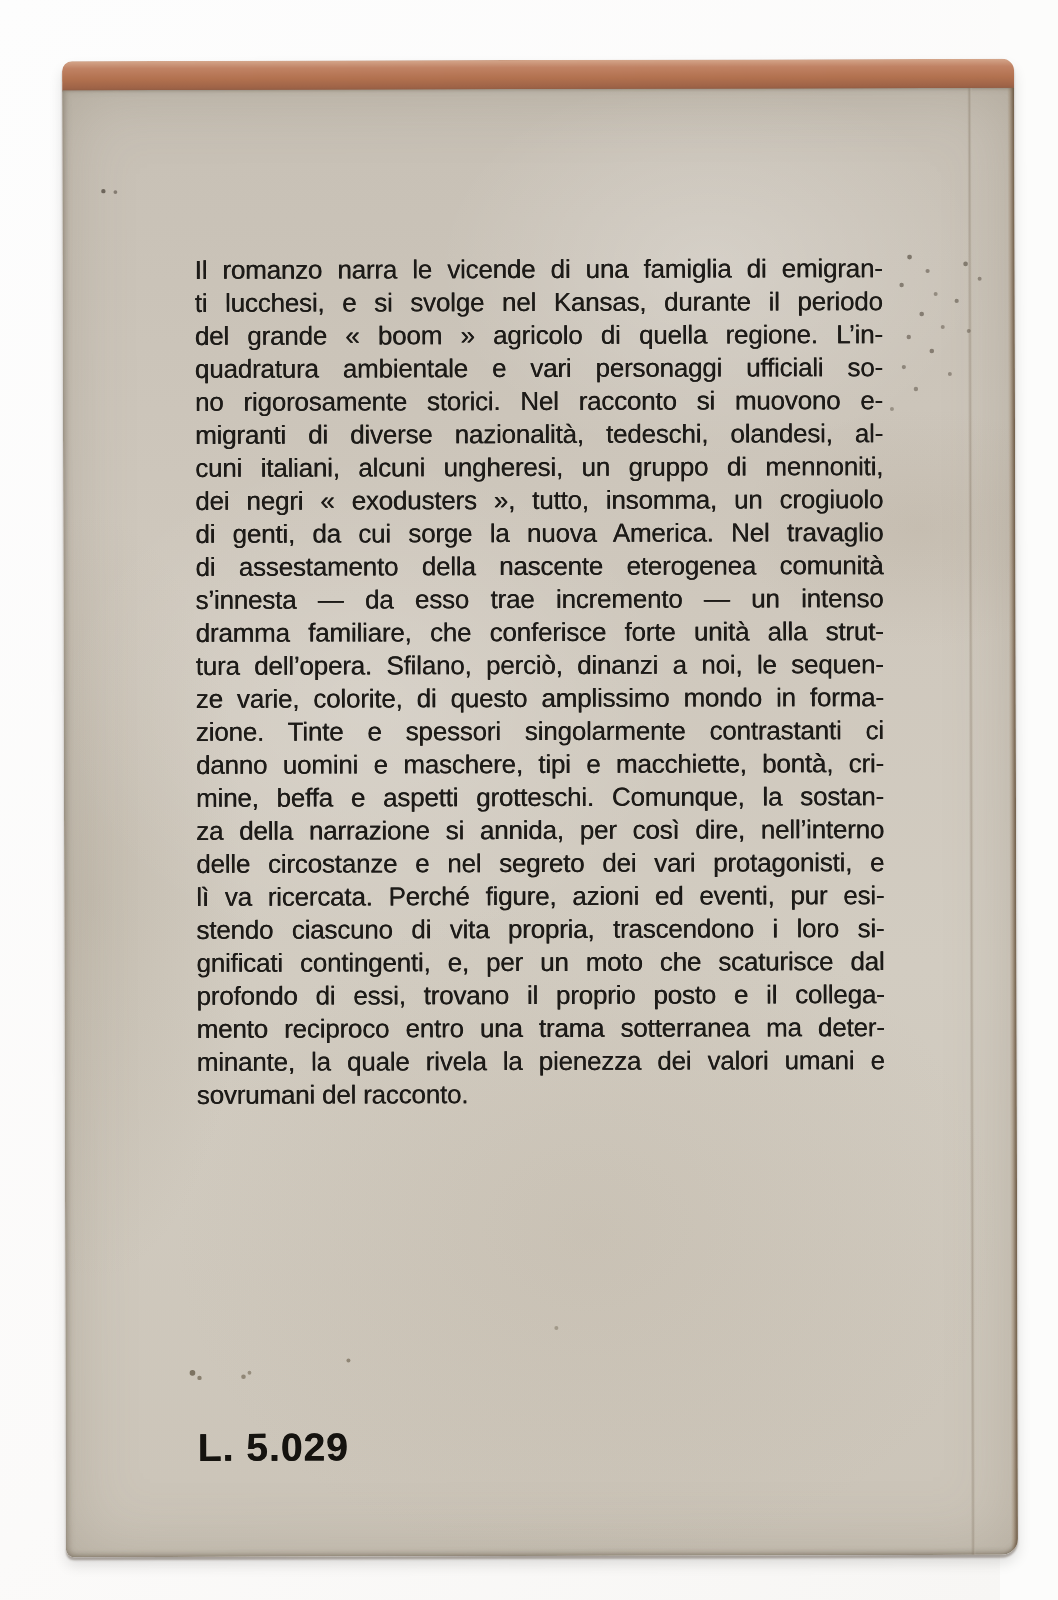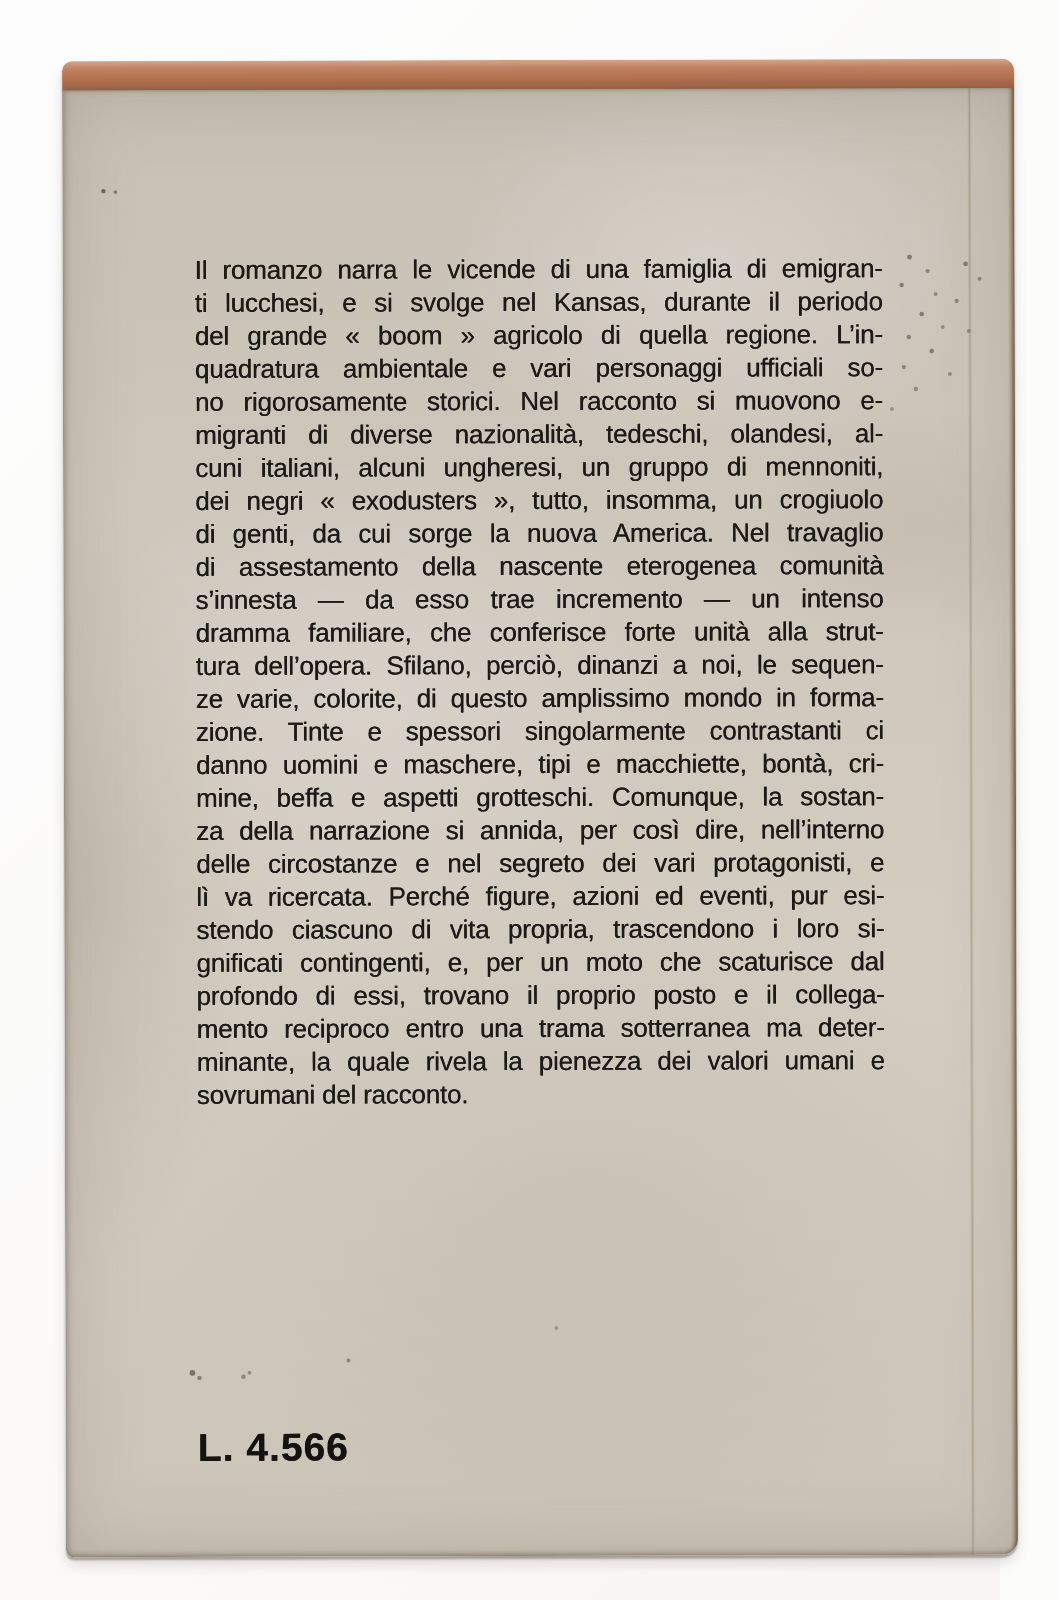--- a/index.html
+++ b/index.html
@@ -175,16 +175,16 @@
           <div class="line">za della narrazione si annida, per così dire, nell’interno</div>
           <div class="line">delle circostanze e nel segreto dei vari protagonisti, e</div>
           <div class="line">lì va ricercata. Perché figure, azioni ed eventi, pur esi-</div>
           <div class="line">stendo ciascuno di vita propria, trascendono i loro si-</div>
           <div class="line">gnificati contingenti, e, per un moto che scaturisce dal</div>
           <div class="line">profondo di essi, trovano il proprio posto e il collega-</div>
           <div class="line">mento reciproco entro una trama sotterranea ma deter-</div>
           <div class="line">minante, la quale rivela la pienezza dei valori umani e</div>
           <div class="line">sovrumani del racconto.</div>
         </div>
-      <div class="price">L. 4.566</div>
+      <div class="price">L. 5.029</div>
     </div>
   </div>
 </div>
 
 </body></html>

